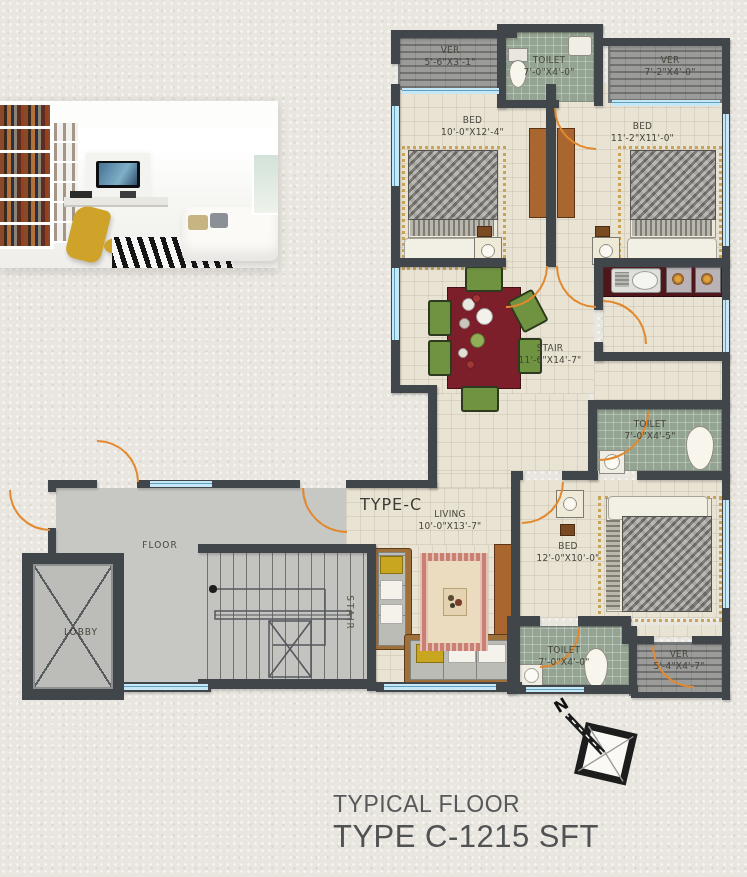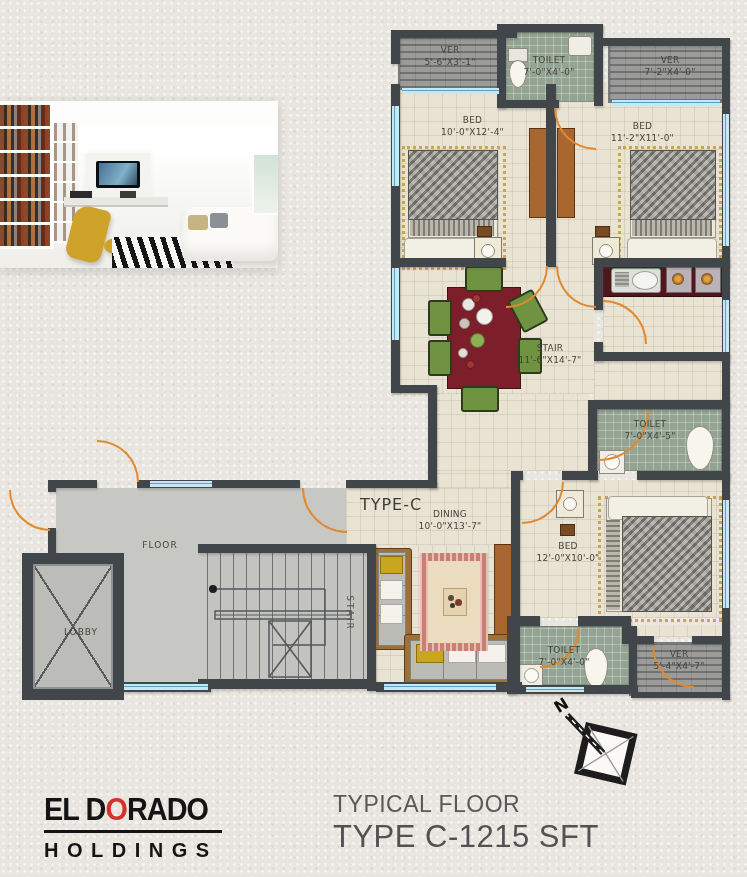--- a/index.html
+++ b/index.html
@@ -325,42 +325,37 @@
   </div>
   <div class="lbl" style="left:510px;top:644px;width:108px">
     <div class="nm">TOILET</div>
     <div>7'-0"X4'-0"</div>
   </div>
   <div class="lbl" style="left:634px;top:648px;width:90px">
     <div class="nm">VER</div>
     <div>5'-4"X4'-7"</div>
   </div>
   <div class="lbl" style="left:398px;top:508px;width:104px">
-    <div class="nm">DINING</div>
+    <div class="nm">LIVING</div>
     <div>10'-0"X13'-7"</div>
   </div>
   <div class="lbl" style="left:348px;top:494px;width:86px;font-size:16px;letter-spacing:1px;color:#3c3c36">TYPE-C</div>
   <div class="lbl" style="left:128px;top:539px;width:64px;letter-spacing:1px">FLOOR</div>
   <div class="lbl" style="left:56px;top:626px;width:50px;letter-spacing:1px">LOBBY</div>
   <div class="lbl" style="left:318px;top:607px;width:64px;letter-spacing:2px;color:#5a5142;transform:rotate(90deg)">STAIR</div>
 
   <svg class="abs" style="left:545px;top:695px" width="118" height="105" viewBox="0 0 118 105">
     <g transform="rotate(13 62 58)">
       <rect x="38" y="36" width="46" height="46" fill="#faf9f5" stroke="#1d1d1d" stroke-width="7"></rect>
       <line x1="38" y1="36" x2="84" y2="82" stroke="#9c9c98" stroke-width="1.4"></line>
       <line x1="84" y1="36" x2="38" y2="82" stroke="#9c9c98" stroke-width="1.4"></line>
     </g>
     <line x1="58" y1="58" x2="22" y2="20" stroke="#1d1d1d" stroke-width="6"></line>
     <line x1="58" y1="58" x2="22" y2="20" stroke="#ffffff" stroke-width="1.4" stroke-dasharray="5 5"></line>
     <text x="10" y="16" font-size="16" font-weight="bold" font-family="DejaVu Sans, sans-serif" fill="#111" transform="rotate(-32 16 11)">N</text>
   </svg>
 
-  <div id="brand">
-    <div class="nm"><span>EL D</span><span class="red">O</span><span>RADO</span></div>
-    <div class="rule"></div>
-    <div class="sub">HOLDINGS</div>
-  </div>
   <div id="titles">
     <div class="t1">TYPICAL FLOOR</div>
     <div class="t2">TYPE C-1215 SFT</div>
   </div>
 
 </div>
 
 </body></html>

